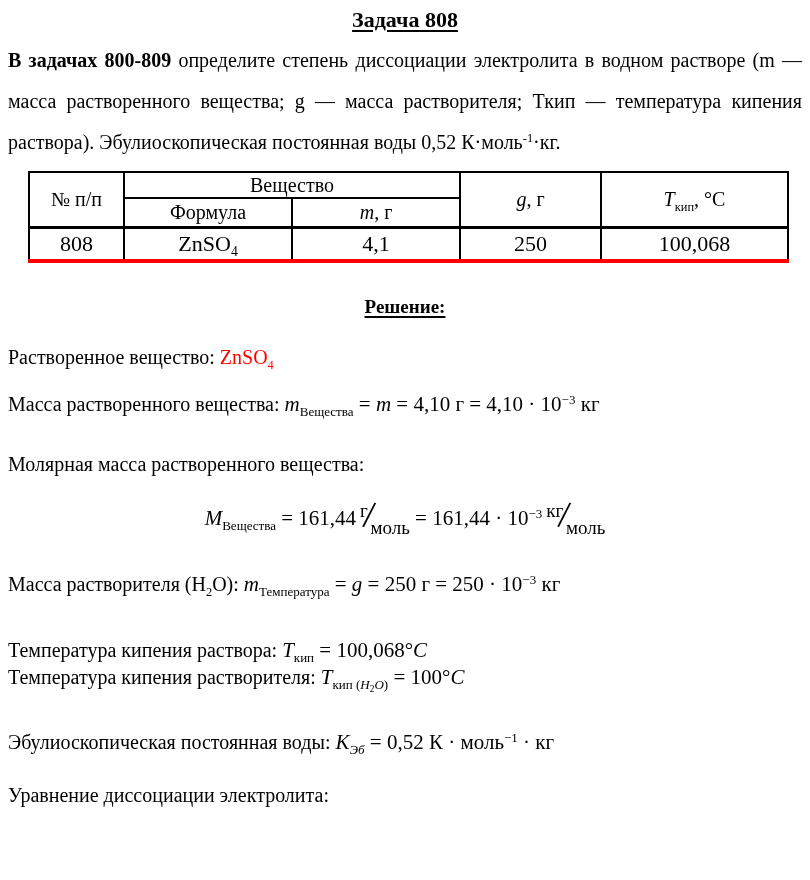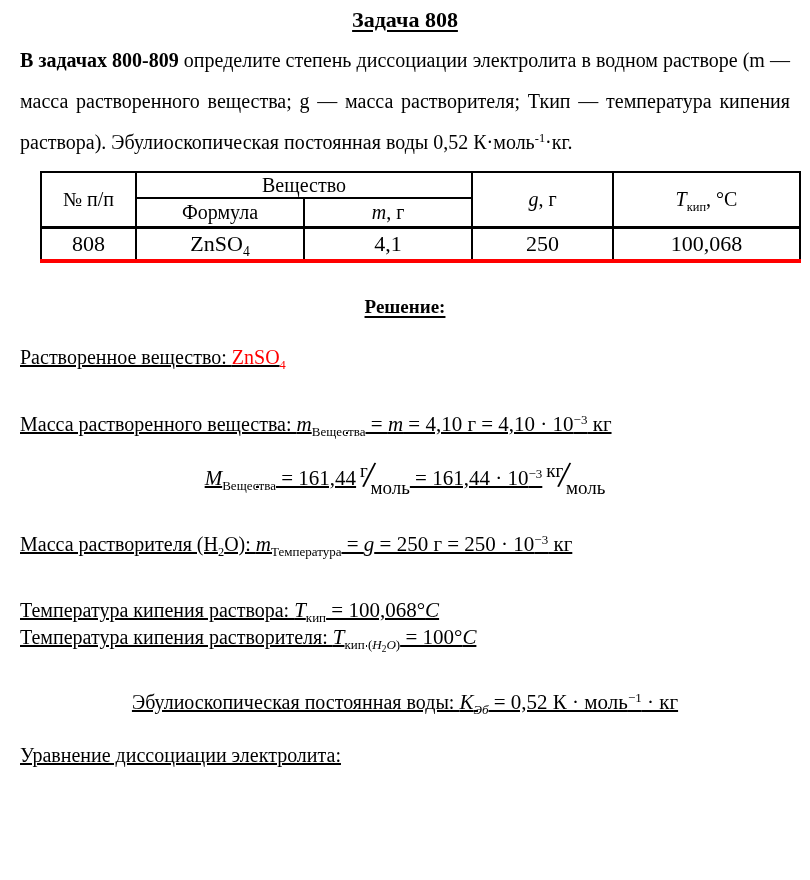--- a/index.html
+++ b/index.html
@@ -1,21 +1,21 @@
 <!DOCTYPE html>
 <html><head>
 <meta charset="utf-8">
 <style>
   html, body { margin: 0; padding: 0; background: #ffffff; }
   body {
     width: 810px; height: 880px; overflow: hidden;
     font-family: "Liberation Serif", "DejaVu Serif", serif;
     color: #000;
   }
-  .page { padding: 0 20px; }
+  .page { padding: 0 8px; }
 
   .title {
     margin-top: 6px; text-align: center;
     font-size: 22px; font-weight: bold; line-height: 28px;
     text-decoration: underline; text-underline-offset: 3px; text-decoration-thickness: 2px;
   }
 
   .intro {
     margin: 6px 0 0 0; font-size: 20px; line-height: 41px;
     text-align: justify;
@@ -43,29 +43,29 @@
   td.c-m    { width: 114px; }
   td.c-g    { width: 139px; border-radius: 27px; }
   td.c-t    { width: 185px; }
 
   .heading {
     margin-top: 30px; text-align: center;
     font-size: 19px; font-weight: bold; line-height: 27px;
     text-decoration: underline; text-underline-offset: 3px; text-decoration-thickness: 2px;
   }
 
-  .sol-line { font-size: 20px; line-height: 27px; white-space: nowrap; text-decoration: underline; }
+  .sol-line { font-size: 20px; line-height: 27px; white-space: nowrap; }
   .l1 { margin-top: 24px; }
-  .l2 { margin-top: 40px; }
+  .l2 { margin-top: 20px; }
   .l3 { margin-top: 33px; }
   .leq { margin-top: 24px; line-height: 32px; text-align: center; }
   .l5 { margin-top: 36px; }
   .l6 { margin-top: 39px; }
   .l7 { }
-  .l8 { margin-top: 38px; text-align: center; }
+  .l8 { margin-top: 38px; }
   .l9 { margin-top: 26px; }
 
   .v { font-style: italic; }            
   .eq { font-size: 21px; }              
   .red { color: #ff0000; }
 
   sub, sup { line-height: 0; }
   sub.s  { font-size: 0.62em; vertical-align: -0.38em; }
   sub.s i { font-style: italic; }
   sub.s sub.s2 { font-size: 0.72em; vertical-align: -0.3em; line-height: 0; }
@@ -111,20 +111,21 @@
   <div class="heading">Решение:</div>
 
   <div class="sol-line l1">
     <span>Растворенное вещество: </span><span class="red"><span>ZnSO</span><sub class="s">4</sub></span>
   </div>
 
   <div class="sol-line l2">
     <span>Масса растворенного вещества: </span><span class="eq"><span class="v">m</span><sub class="s">Вещества</sub><span> = </span><span class="v">m</span><span> = 4,10 г = 4,10 · 10</span><sup class="p">−3</sup><span> кг</span></span>
   </div>
 
+  <div class="sol-line l3">Молярная масса растворенного вещества:</div>
 
   <div class="sol-line leq">
     <span class="eq"><span class="v">M</span><sub class="s">Вещества</sub><span> = 161,44</span><span class="dfrac"><span class="fn">г</span><span class="fs">/</span><span class="fd">моль</span></span><span> = 161,44 · 10</span><sup class="p">−3</sup><span class="dfrac"><span class="fn">кг</span><span class="fs">/</span><span class="fd">моль</span></span></span>
   </div>
 
   <div class="sol-line l5">
     <span>Масса растворителя (H</span><sub class="s">2</sub><span>O): </span><span class="eq"><span class="v">m</span><sub class="s">Температура</sub><span> = </span><span class="v">g</span><span> = 250 г = 250 · 10</span><sup class="p">−3</sup><span> кг</span></span>
   </div>
 
   <div class="sol-line l6">

